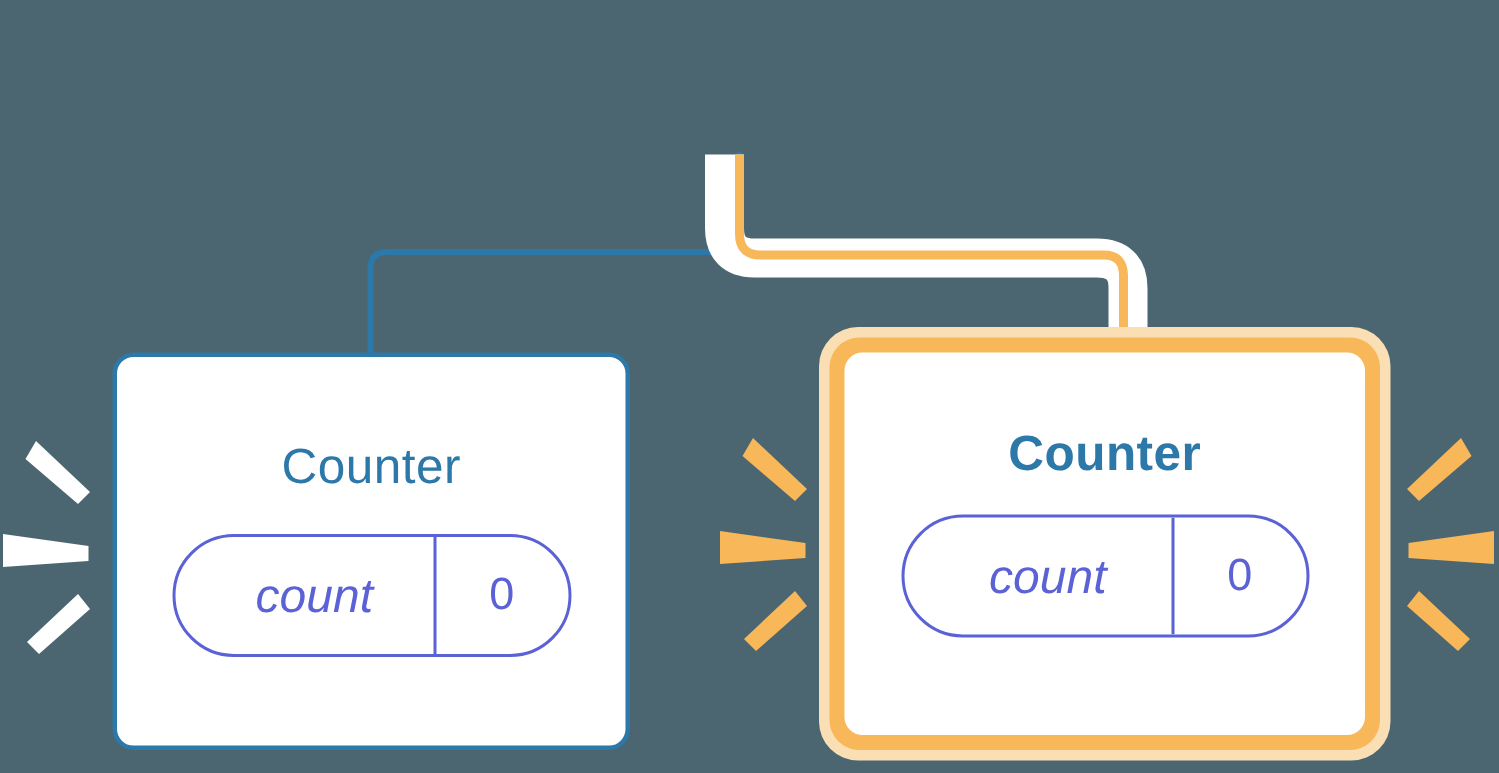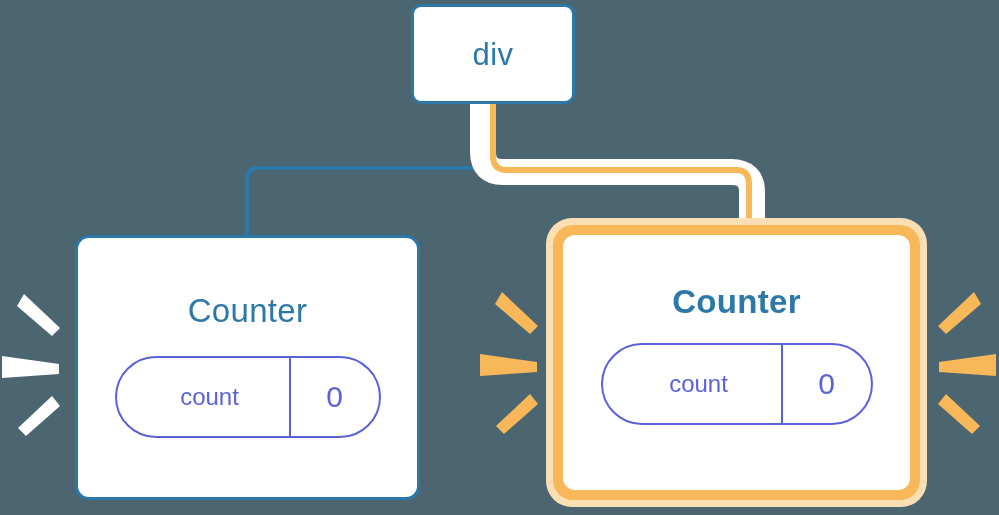--- a/index.html
+++ b/index.html
@@ -132,23 +132,24 @@
   }
   #pill-right {
     margin-top: 22px;
     width: 268px;
   }
   .pill-key {
     flex: 1 1 auto;
     display: flex;
     align-items: center;
     justify-content: center;
-    font-size: 24px;
+    font-size: 32px;
     color: #5b62d6;
     padding-left: 14px;
+    font-style: italic;
   }
   .pill-divider {
     width: 2px;
     background: #5b62d6;
     flex: 0 0 2px;
   }
   .pill-value {
     flex: 0 0 88px;
     display: flex;
     align-items: center;
@@ -175,23 +176,20 @@
 
   <svg id="wires" viewBox="0 0 999 515" xmlns="http://www.w3.org/2000/svg">
 
     <path d="M 493 103 L 493 160 Q 493 168 485 168 L 258 168 Q 247 168 247 179 L 247 238" fill="none" stroke="#2c78a8" stroke-width="4" stroke-linecap="round"></path>
 
     <path d="M 483 103 L 483 152 Q 483 172 503 172 L 731 172 Q 752 172 752 192 L 752 230" fill="none" stroke="#ffffff" stroke-width="26" stroke-linecap="butt"></path>
 
     <path d="M 493 103 L 493 156 Q 493 170 507 170 L 736 170 Q 749 170 749 184 L 749 235" fill="none" stroke="#f8b758" stroke-width="6" stroke-linecap="butt"></path>
   </svg>
 
-  <div class="node" id="node-div">
-    <span class="node-title">div</span>
-  </div>
 
   <div class="counter-card" id="node-counter-left">
     <span class="node-title">Counter</span>
     <div class="state-pill" id="pill-left">
       <span class="pill-key">count</span>
       <span class="pill-divider"></span>
       <span class="pill-value">0</span>
     </div>
   </div>
 

